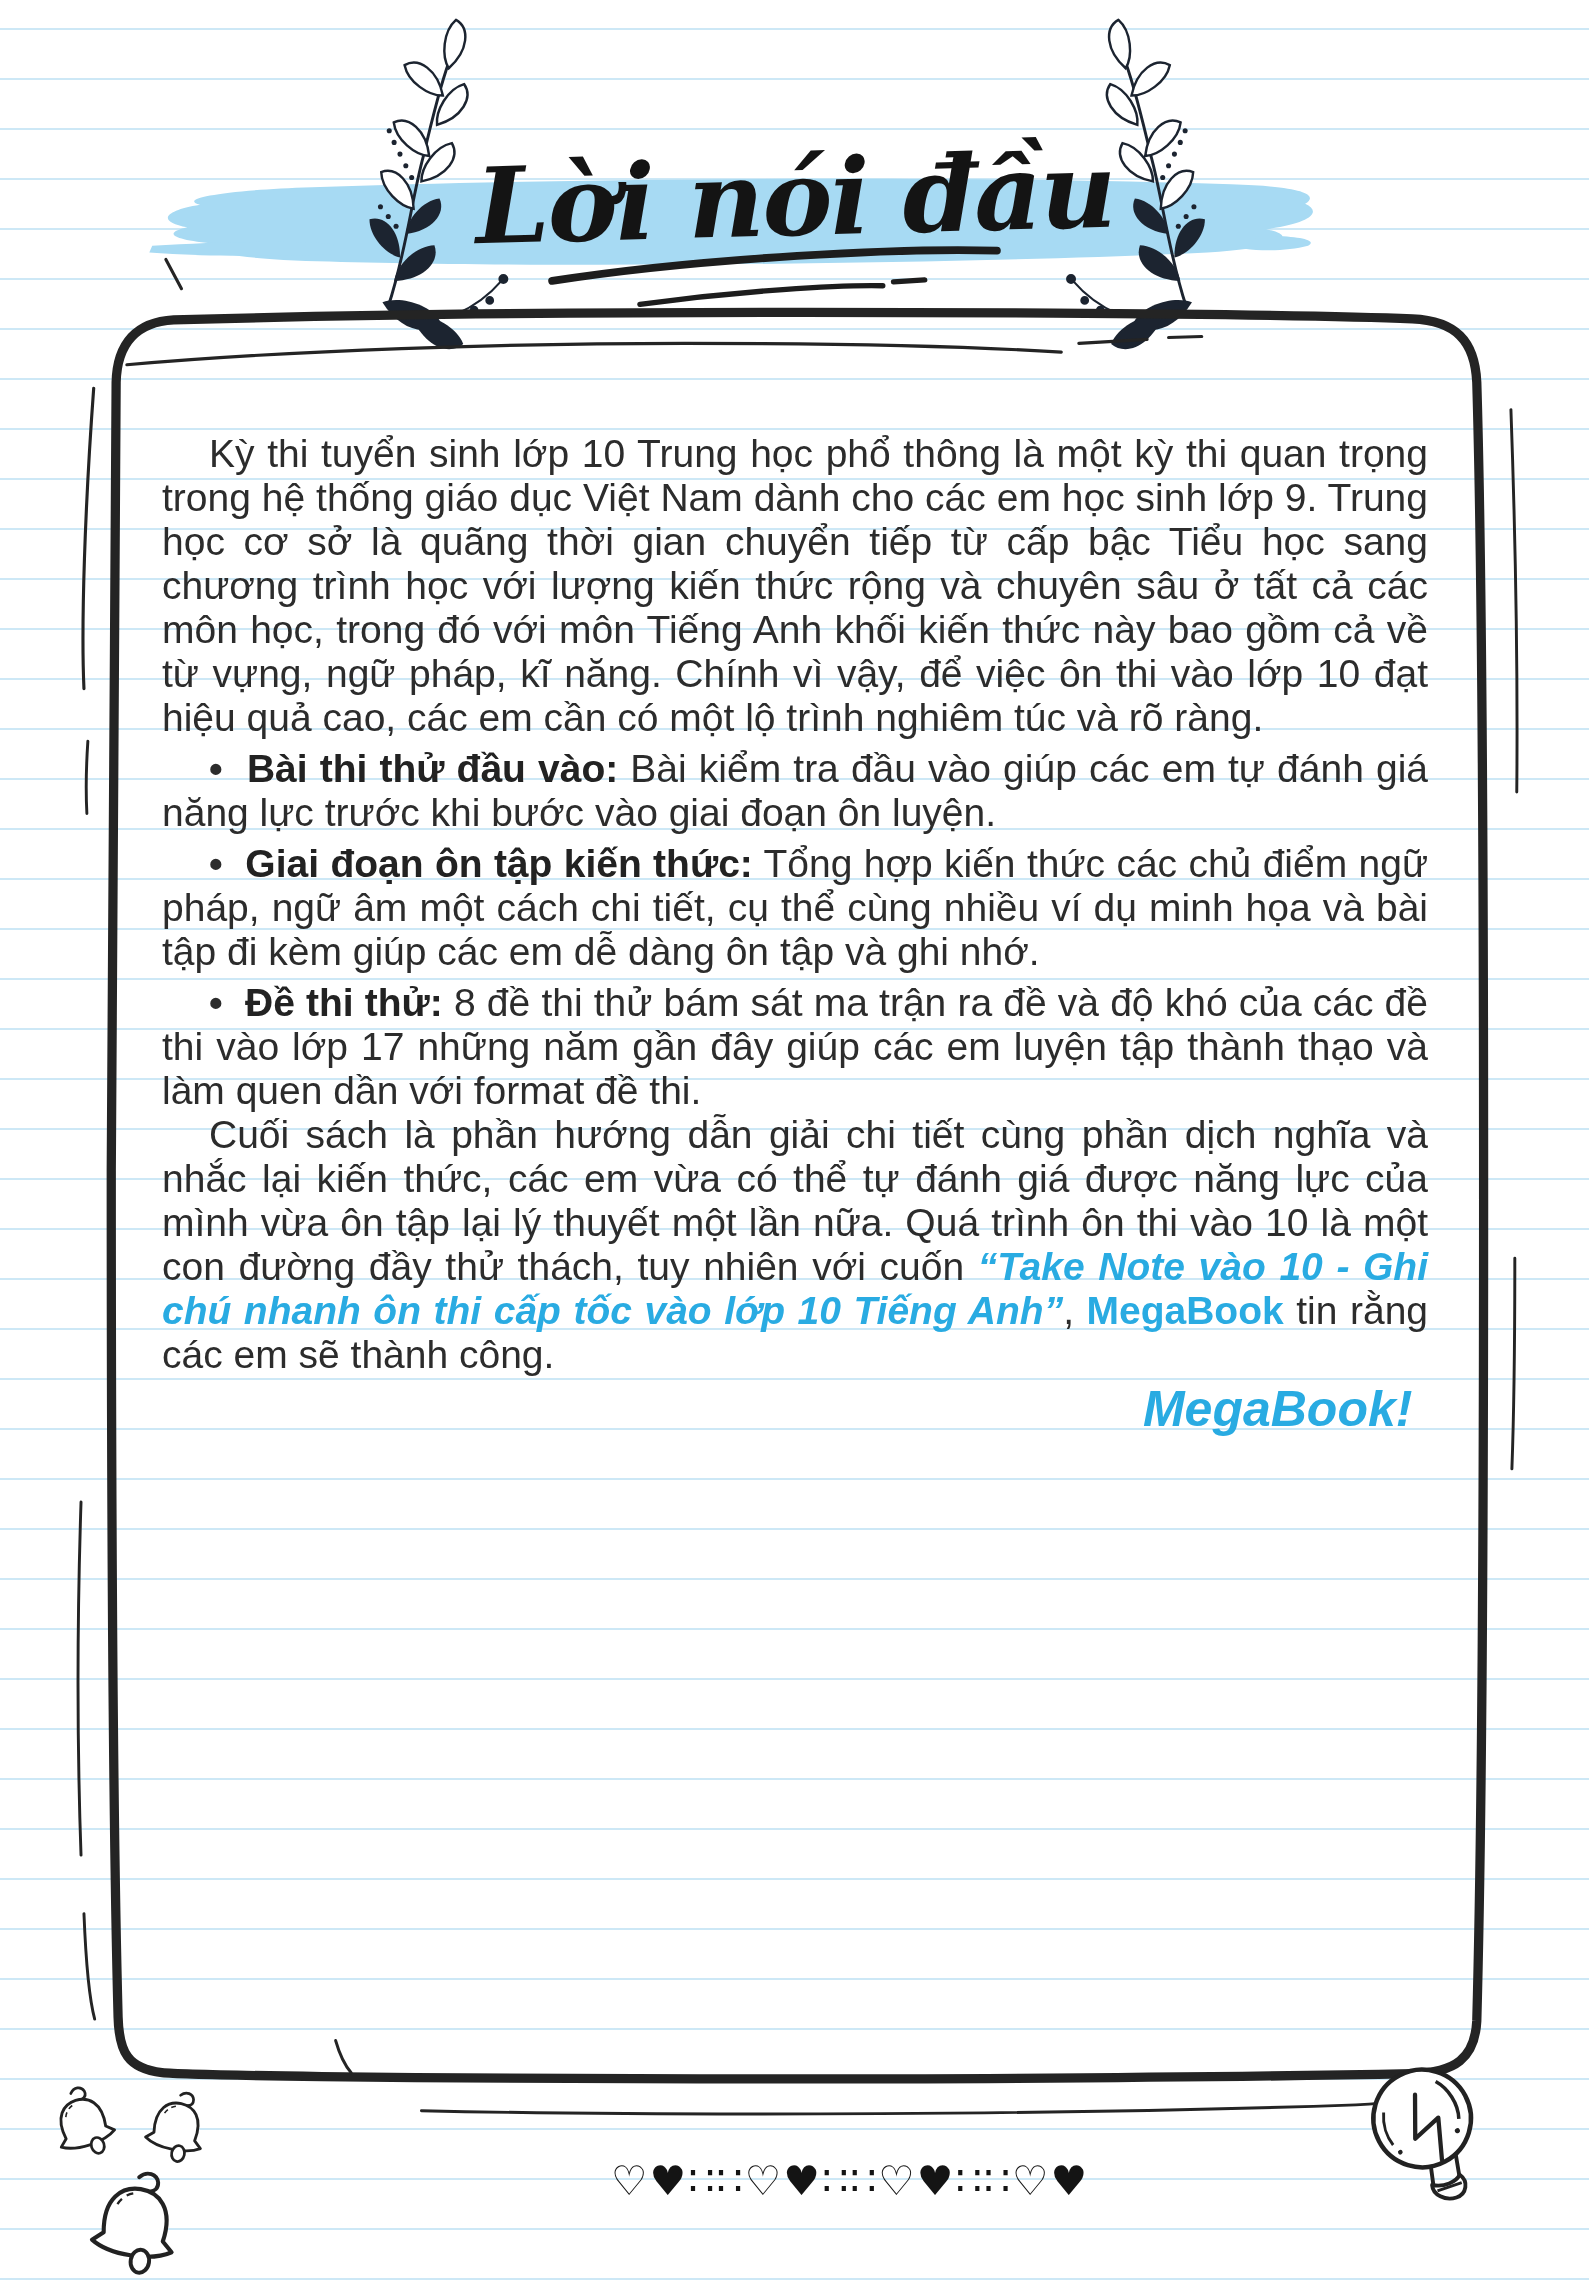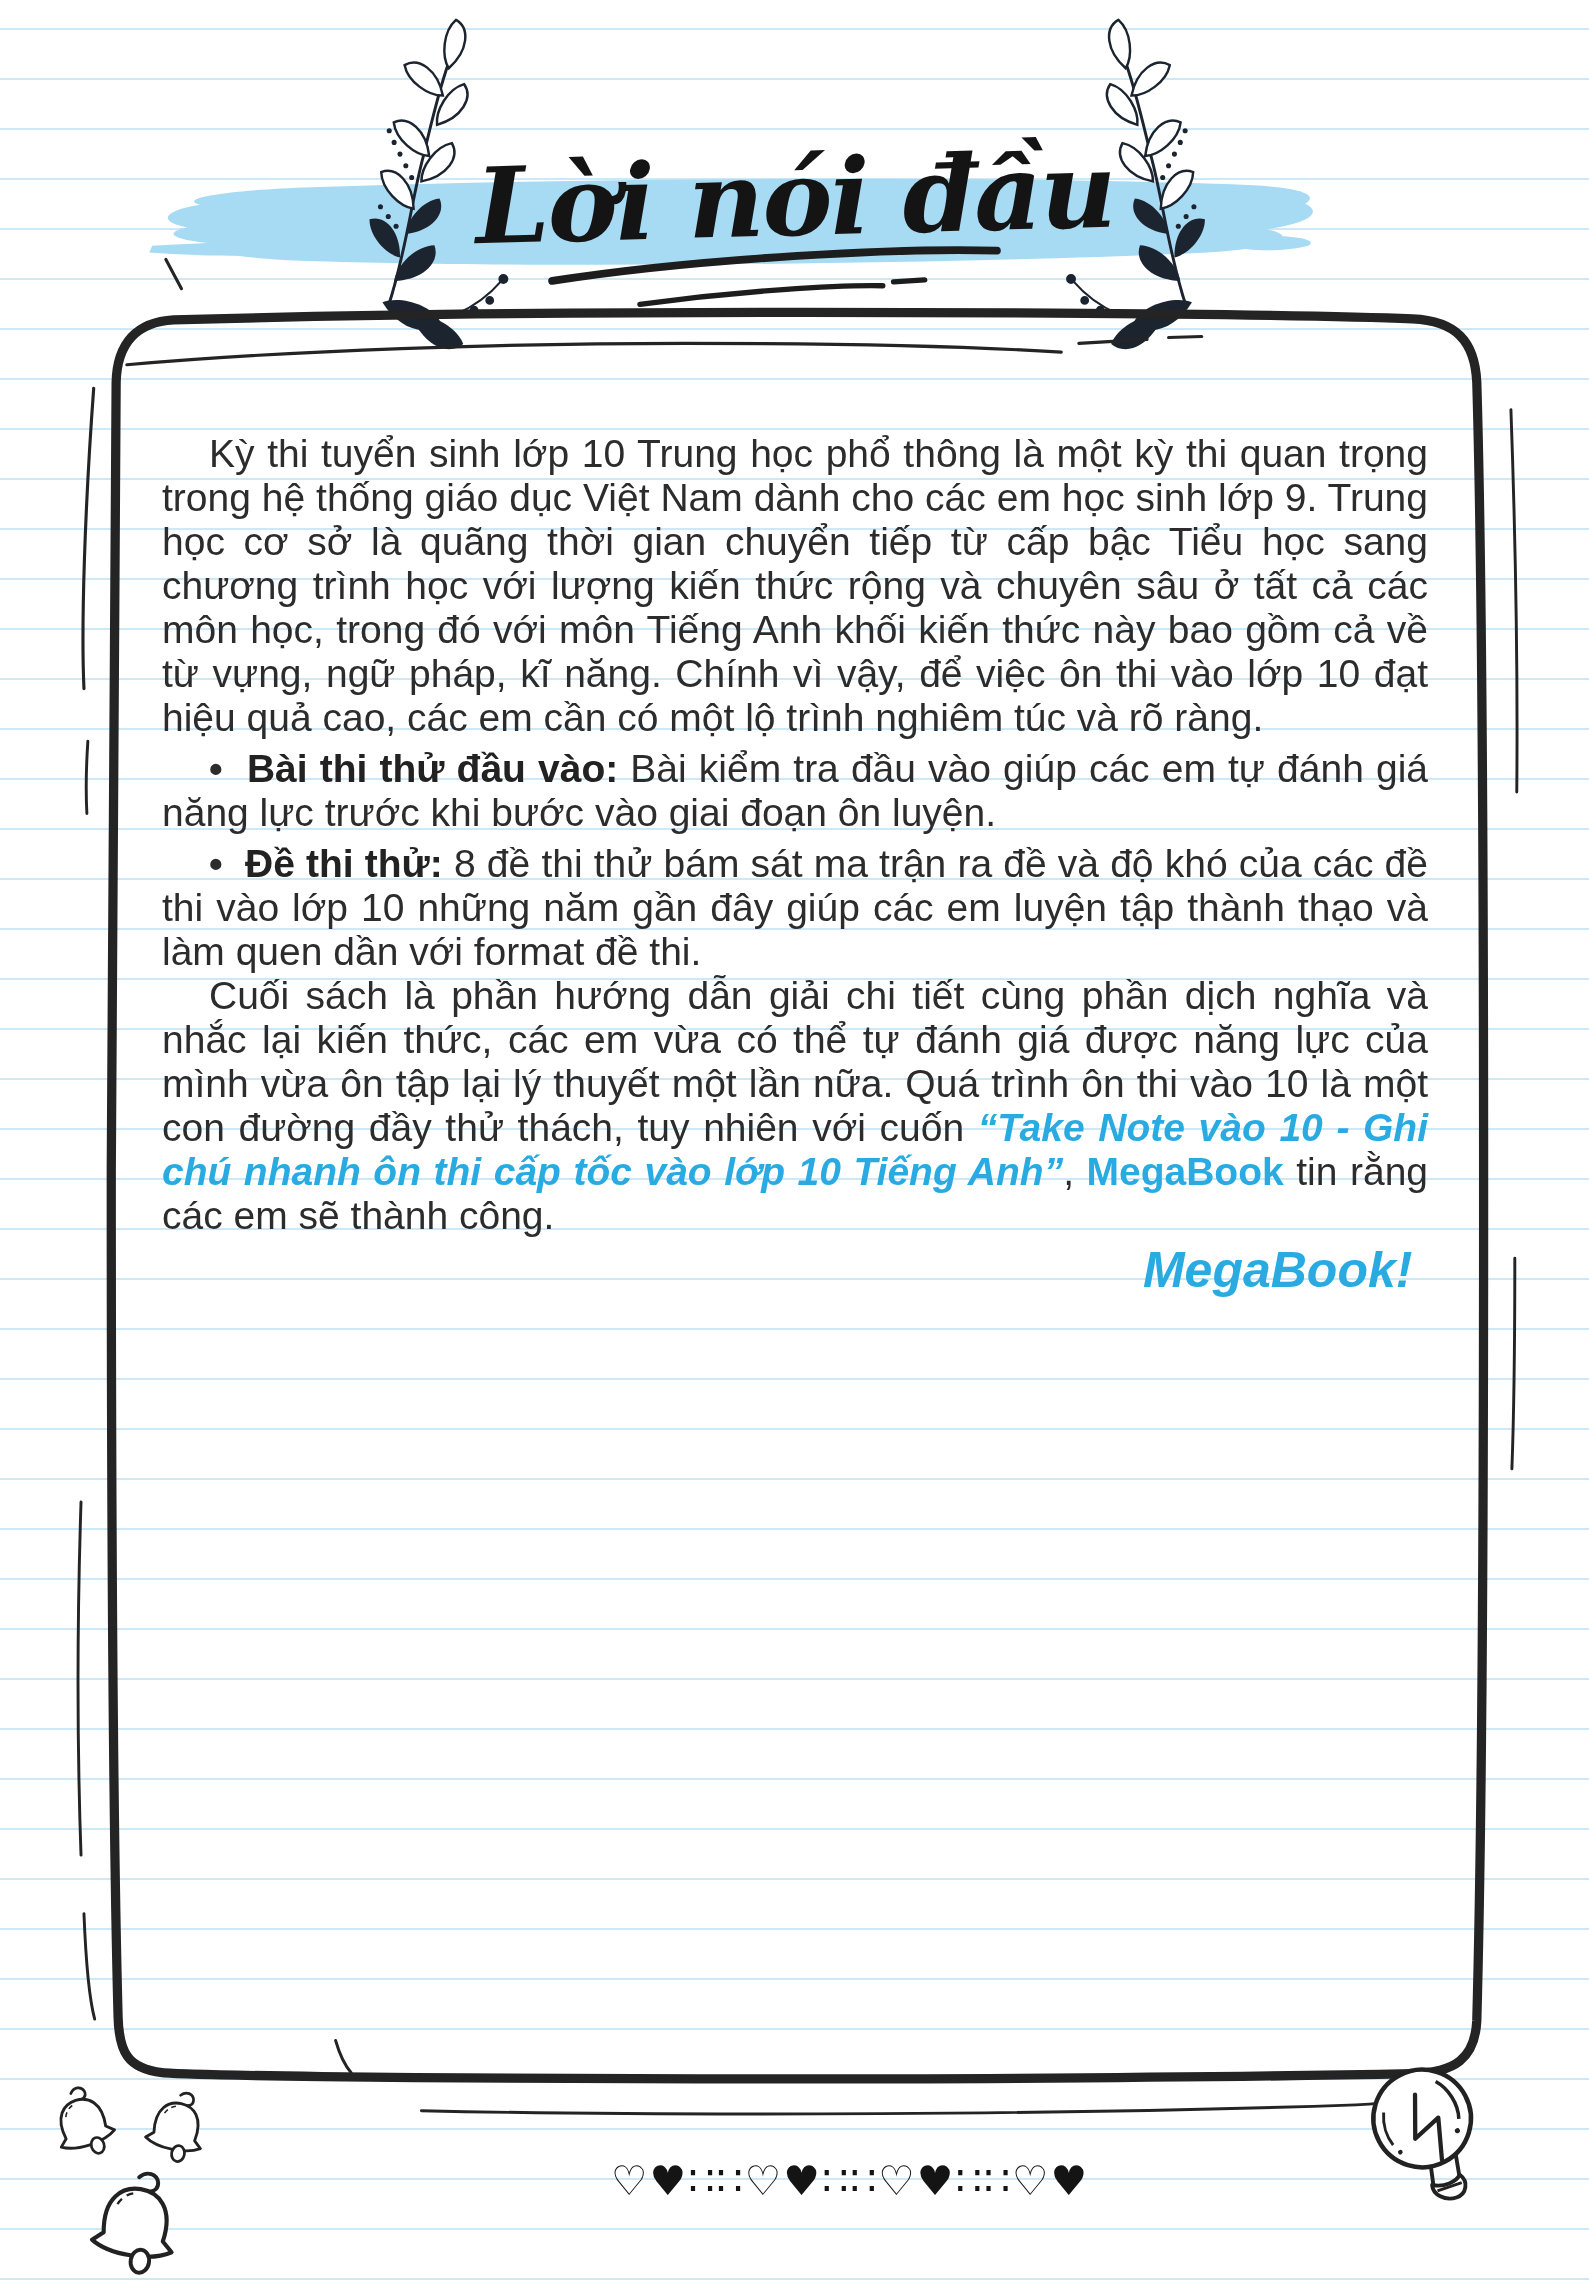--- a/index.html
+++ b/index.html
@@ -131,19 +131,20 @@
 
   <use href="#bulb" transform="translate(1458,2172) rotate(-28)"></use>
 </svg>
 
 <h1 class="page-title">Lời nói đầu</h1>
 
 <div class="content">
 
 <p class="indent"><span>Kỳ thi tuyển sinh lớp 10 Trung học phổ thông là một kỳ thi quan trọng trong hệ thống giáo dục Việt Nam dành cho các em học sinh lớp 9. Trung học cơ sở là quãng thời gian chuyển tiếp từ cấp bậc Tiểu học sang chương trình học với lượng kiến thức rộng và chuyên sâu ở tất cả các môn học, trong đó với môn Tiếng Anh khối kiến thức này bao gồm cả về từ vựng, ngữ pháp, kĩ năng. Chính vì vậy, để việc ôn thi vào lớp 10 đạt hiệu quả cao, các em cần có một lộ trình nghiêm túc và rõ ràng.</span></p>
     <p class="bullet"><span class="dot">•&nbsp; </span><span class="run-b">Bài thi thử đầu vào:</span><span> Bài kiểm tra đầu vào giúp các em tự đánh giá năng lực trước khi bước vào giai đoạn ôn luyện.</span></p>
-    <p class="bullet"><span class="dot">•&nbsp; </span><span class="run-b">Đề thi thử:</span><span> 8 đề thi thử bám sát ma trận ra đề và độ khó của các đề thi vào lớp 10 những năm gần đây giúp các em luyện tập thành thạo và làm quen dần với format đề thi.</span></p>
+    <p class="bullet"><span class="dot">•&nbsp; </span><span class="run-b">Giai đoạn ôn tập kiến thức:</span><span> Tổng hợp kiến thức các chủ điểm ngữ pháp, ngữ âm một cách chi tiết, cụ thể cùng nhiều ví dụ minh họa và bài tập đi kèm giúp các em dễ dàng ôn tập và ghi nhớ.</span></p>
+    <p class="bullet"><span class="dot">•&nbsp; </span><span class="run-b">Đề thi thử:</span><span> 8 đề thi thử bám sát ma trận ra đề và độ khó của các đề thi vào lớp 17 những năm gần đây giúp các em luyện tập thành thạo và làm quen dần với format đề thi.</span></p>
     <p class="indent"><span>Cuối sách là phần hướng dẫn giải chi tiết cùng phần dịch nghĩa và nhắc lại kiến thức, các em vừa có thể tự đánh giá được năng lực của mình vừa ôn tập lại lý thuyết một lần nữa. Quá trình ôn thi vào 10 là một con đường đầy thử thách, tuy nhiên với cuốn </span><span class="run-title">“Take Note vào 10 - Ghi chú nhanh ôn thi cấp tốc vào lớp 10 Tiếng Anh”</span><span>, </span><span class="run-brand">MegaBook</span><span> tin rằng các em sẽ thành công.</span></p>
     <div class="signature">MegaBook!</div>
   </div>
 
 <div class="hearts">♡♥∷∷♡♥∷∷♡♥∷∷♡♥</div>
 
 
 </body></html>

